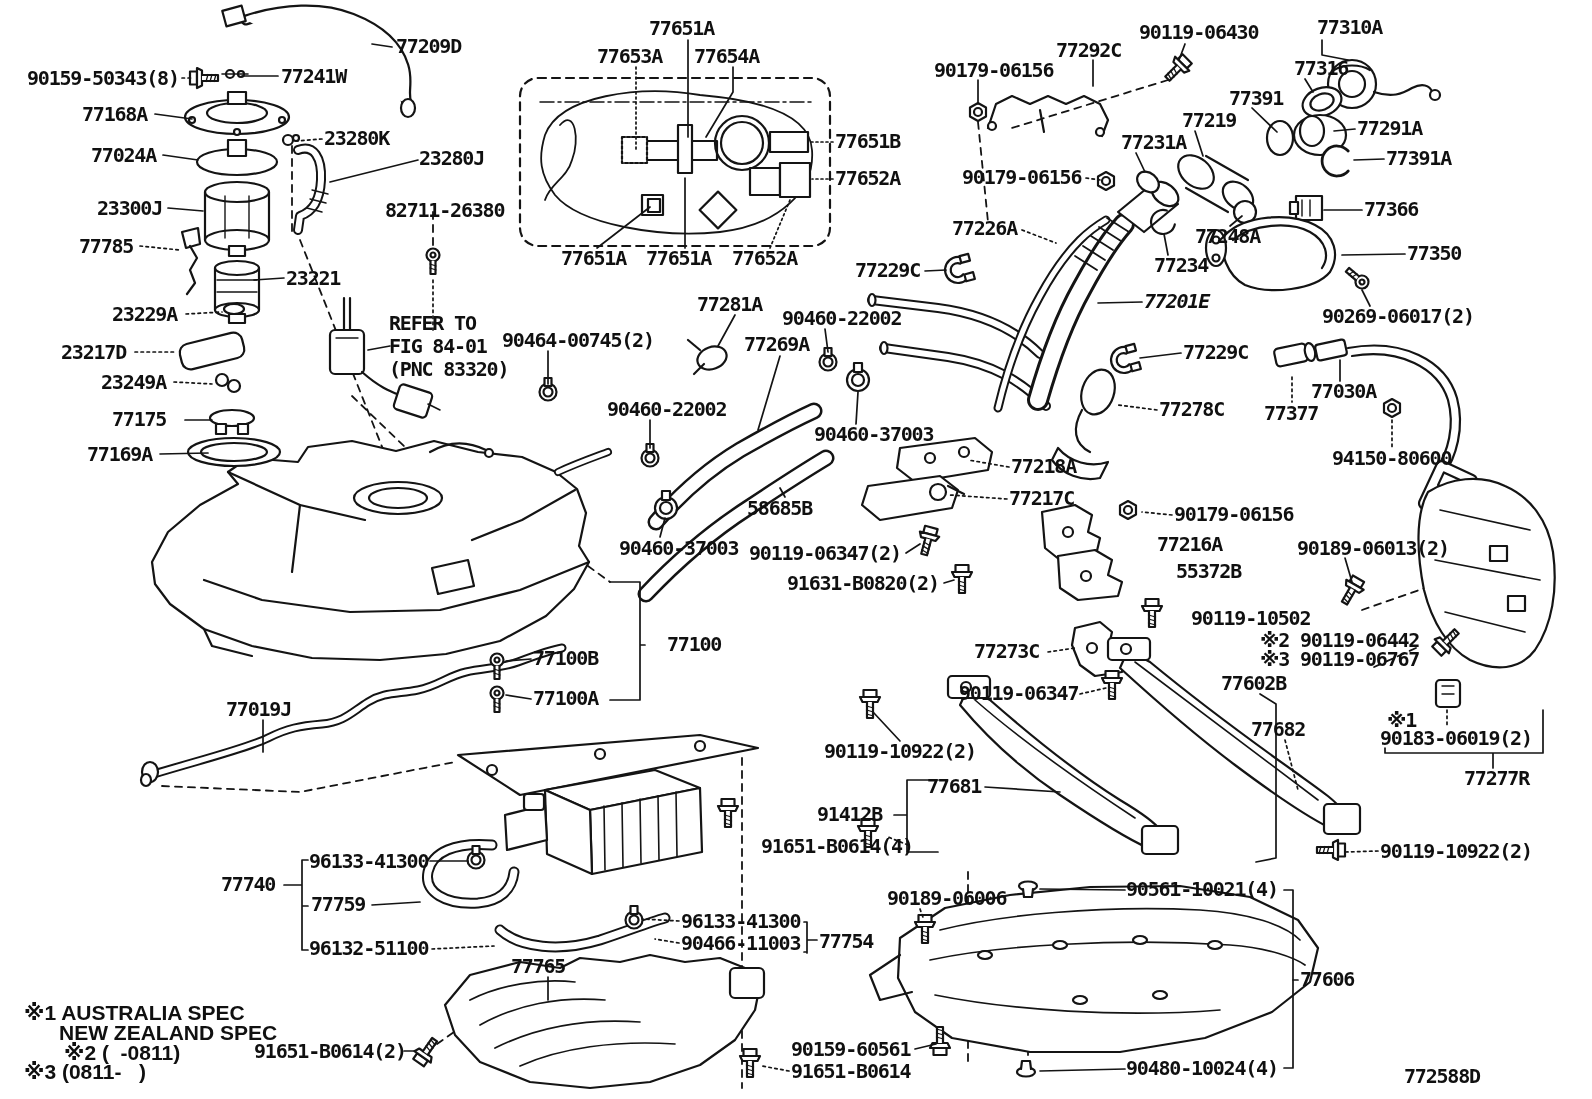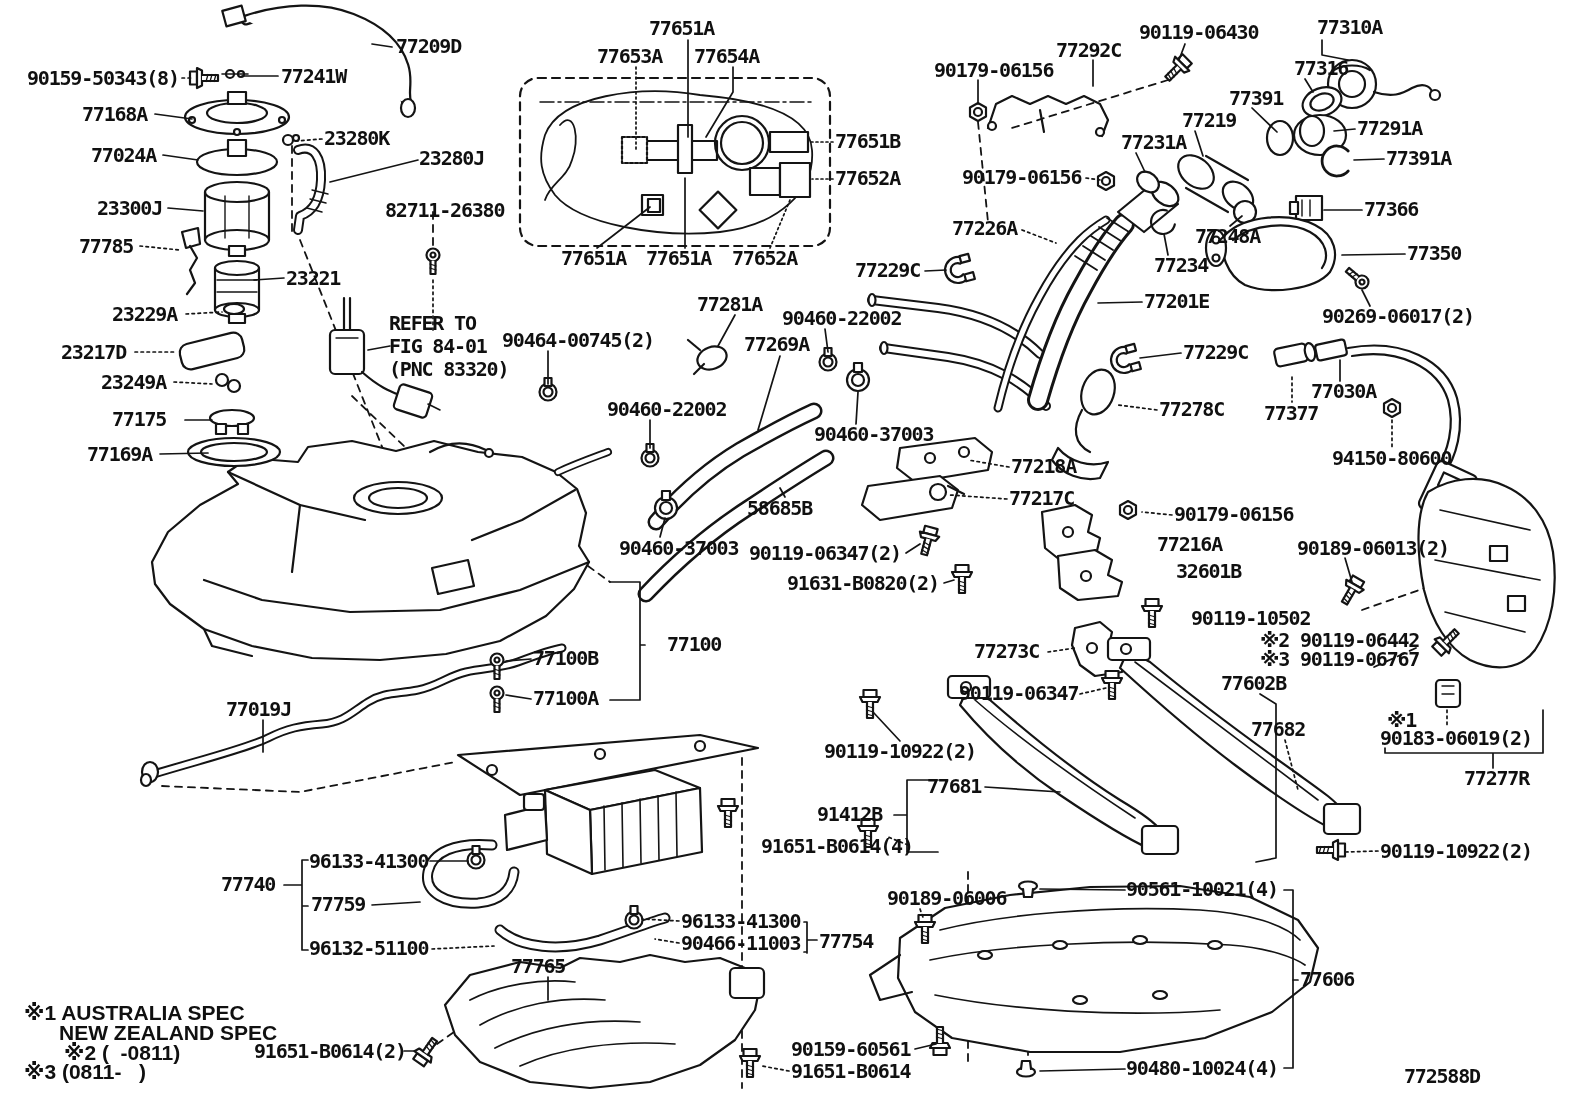--- a/index.html
+++ b/index.html
@@ -506,41 +506,41 @@
       <div class="lbl" style="left: 1121px; top: 132px;">77231A</div>
       <div class="lbl" style="left: 1357px; top: 118px;">77291A</div>
       <div class="lbl" style="left: 1386px; top: 148px;">77391A</div>
       <div class="lbl" style="left: 962px; top: 167px;">90179-06156</div>
       <div class="lbl" style="left: 952px; top: 218px;">77226A</div>
       <div class="lbl" style="left: 1364px; top: 199px;">77366</div>
       <div class="lbl" style="left: 1195px; top: 226px;">77248A</div>
       <div class="lbl" style="left: 1407px; top: 243px;">77350</div>
       <div class="lbl" style="left: 1154px; top: 255px;">77234</div>
       <div class="lbl" style="left: 855px; top: 260px;">77229C</div>
-      <div class="lbl" style="left: 1144px; top: 291px;">77201E</div>
+      <div class="lbl" style="left: 1144px; top: 291px; font-style: italic;">77201E</div>
       <div class="lbl" style="left: 1322px; top: 306px;">90269-06017(2)</div>
       <div class="lbl" style="left: 697px; top: 294px;">77281A</div>
       <div class="lbl" style="left: 782px; top: 308px;">90460-22002</div>
       <div class="lbl" style="left: 744px; top: 334px;">77269A</div>
       <div class="lbl" style="left: 1183px; top: 342px;">77229C</div>
       <div class="lbl" style="left: 607px; top: 399px;">90460-22002</div>
       <div class="lbl" style="left: 814px; top: 424px;">90460-37003</div>
       <div class="lbl" style="left: 1311px; top: 381px;">77030A</div>
       <div class="lbl" style="left: 1264px; top: 403px;">77377</div>
       <div class="lbl" style="left: 1159px; top: 399px;">77278C</div>
       <div class="lbl" style="left: 1332px; top: 448px;">94150-80600</div>
       <div class="lbl" style="left: 1011px; top: 456px;">77218A</div>
       <div class="lbl" style="left: 1009px; top: 488px;">77217C</div>
       <div class="lbl" style="left: 747px; top: 498px;">58685B</div>
       <div class="lbl" style="left: 1174px; top: 504px;">90179-06156</div>
       <div class="lbl" style="left: 619px; top: 538px;">90460-37003</div>
       <div class="lbl" style="left: 749px; top: 543px;">90119-06347(2)</div>
       <div class="lbl" style="left: 1157px; top: 534px;">77216A</div>
       <div class="lbl" style="left: 787px; top: 573px;">91631-B0820(2)</div>
-      <div class="lbl" style="left: 1176px; top: 561px;">32601B</div>
+      <div class="lbl" style="left: 1176px; top: 561px;">55372B</div>
       <div class="lbl" style="left: 1297px; top: 538px;">90189-06013(2)</div>
       <div class="lbl" style="left: 1191px; top: 608px;">90119-10502</div>
       <div class="lbl" style="left: 1260px; top: 630px;">※2 90119-06442</div>
       <div class="lbl" style="left: 1260px; top: 649px;">※3 90119-06767</div>
       <div class="lbl" style="left: 647px; top: 634px; margin-left: 20px;">77100</div>
       <div class="lbl" style="left: 533px; top: 648px;">77100B</div>
       <div class="lbl" style="left: 533px; top: 688px;">77100A</div>
       <div class="lbl" style="left: 974px; top: 641px;">77273C</div>
       <div class="lbl" style="left: 959px; top: 683px;">90119-06347</div>
       <div class="lbl" style="left: 1221px; top: 673px;">77602B</div>

